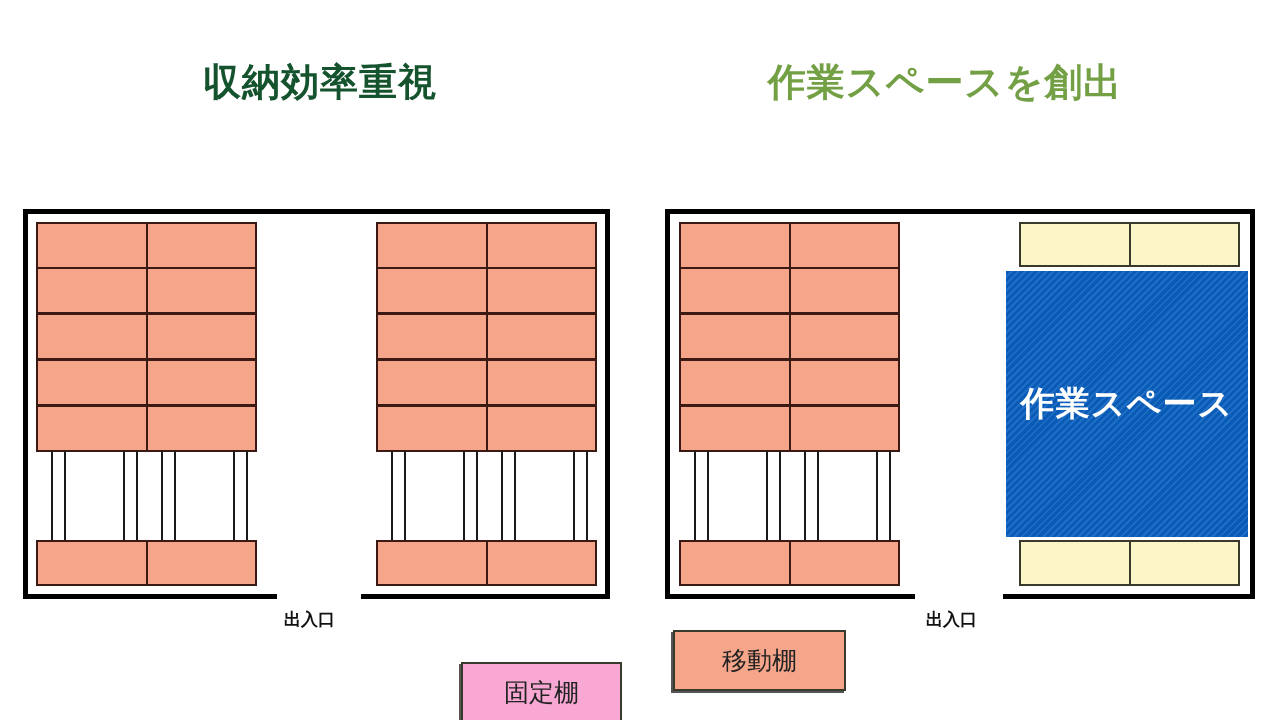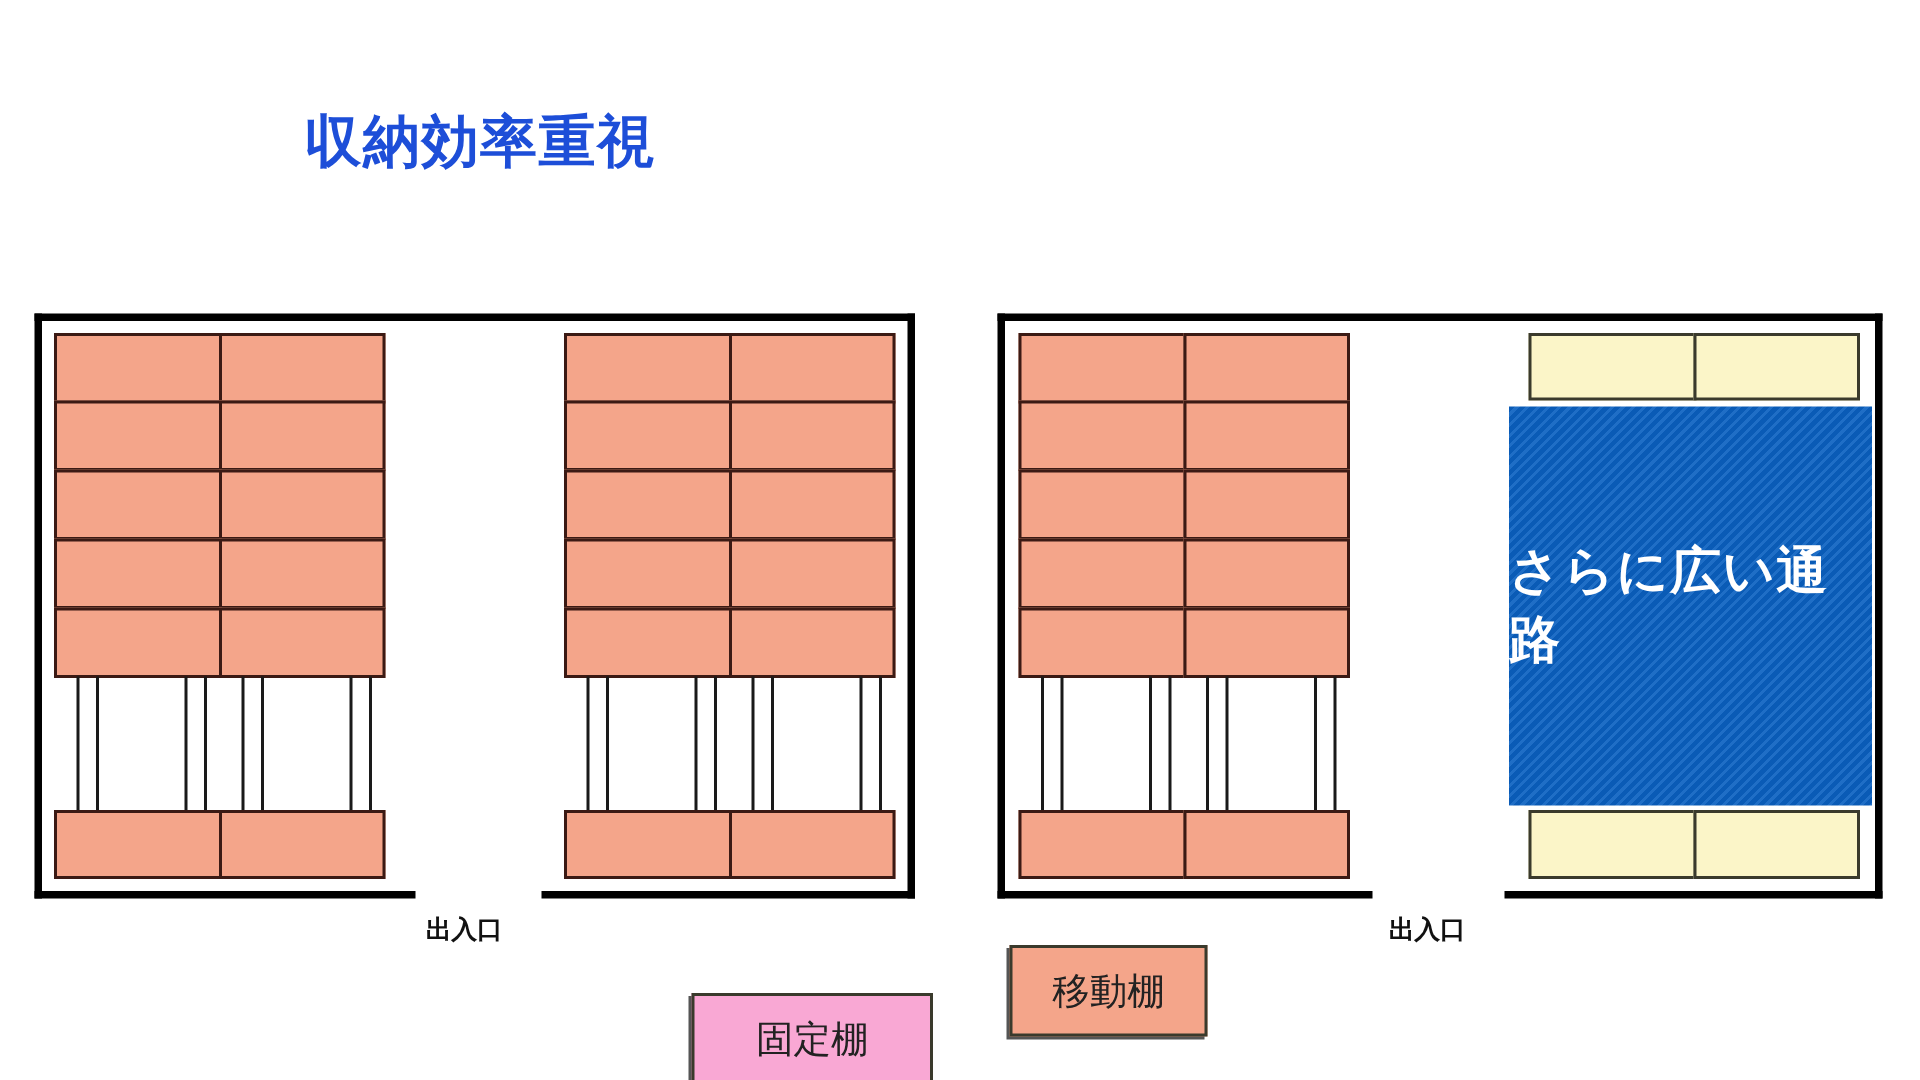--- a/index.html
+++ b/index.html
@@ -1,38 +1,39 @@
 <!DOCTYPE html>
 <html><head>
 <meta charset="utf-8">
 <style>
   html,body{margin:0;padding:0;background:#fff;}
   body{width:1280px;height:720px;position:relative;overflow:hidden;font-family:"DejaVu Sans",sans-serif;}
   .title{position:absolute;text-align:center;font-size:38px;line-height:60px;font-weight:bold;letter-spacing:1px;}
-  .title.left{left:110px;width:420px;top:52px;color:#1d4ed8;margin-top:12px;}
+  .title.left{left:110px;width:420px;top:52px;color:#14532d;}
   .title.right{left:690px;width:510px;top:52px;color:#74a045;}
   .room{position:absolute;border-top:5px solid #000;border-left:5px solid #000;border-right:5px solid #000;box-sizing:border-box;}
   .wall{position:absolute;height:5px;background:#000;}
   .shelf{position:absolute;box-sizing:border-box;border:2px solid #3b1a14;background:#f4a58a;}
   .shelf.fixed{background:#fbf5c8;border-color:#3a3a2c;}
   .pole{position:absolute;width:2px;background:#1a1a1a;}
   .entrance{position:absolute;font-size:17px;font-weight:bold;color:#111;}
   .workspace{position:absolute;left:1006px;top:271px;width:242px;height:266px;
     background:repeating-linear-gradient(135deg,#0a5bb6 0px,#0a5bb6 3px,#1f6ec6 3px,#1f6ec6 5px);
     display:flex;align-items:center;justify-content:center;}
   .workspace span{color:#fff;font-size:34px;font-weight:bold;letter-spacing:1px;}
   .legend{position:absolute;box-sizing:border-box;border:2px solid #3a3a2c;display:flex;align-items:center;justify-content:center;font-size:25px;color:#222;box-shadow:-2px 2px 0 #555;}
 </style>
 </head>
 <body>
 
 <div class="title left">
   <div>収納効率重視</div>
 </div>
 <div class="title right">
+  <div>作業スペースを創出</div>
 </div>
 
 <div>
   <div class="room" style="left:23px;top:209px;width:587px;height:390px;"></div>
   <div class="wall" style="left:23px;top:594px;width:254px;"></div>
   <div class="wall" style="left:361px;top:594px;width:249px;"></div>
   <div class="entrance" style="left:284px;top:608px;">出入口</div>
 
   <div>
     <div class="shelf" style="left:36px;top:222px;width:112px;height:47px;"></div>
@@ -109,27 +110,27 @@
     <div class="shelf" style="left:679px;top:540px;width:112px;height:46px;"></div>
     <div class="shelf" style="left:789px;top:540px;width:111px;height:46px;"></div>
   </div>
 
   <div>
     <div class="shelf fixed" style="left:1019px;top:222px;width:112px;height:45px;"></div>
     <div class="shelf fixed" style="left:1129px;top:222px;width:111px;height:45px;"></div>
   </div>
 
   <div class="workspace">
-    <span>さらに広い通路</span>
+    <span>作業スペース</span>
   </div>
 
   <div>
     <div class="shelf fixed" style="left:1019px;top:540px;width:112px;height:46px;"></div>
     <div class="shelf fixed" style="left:1129px;top:540px;width:111px;height:46px;"></div>
   </div>
 </div>
 
 <div class="legend" style="left:461px;top:662px;width:161px;height:61px;background:#f9a8d4;">
   <span>固定棚</span>
 </div>
-<div class="legend" style="left:673px;top:630px;width:132px;height:61px;background:#f4a58a;">
+<div class="legend" style="left:673px;top:630px;width:173px;height:61px;background:#f4a58a;">
   <span>移動棚</span>
 </div>
 
 </body></html>

